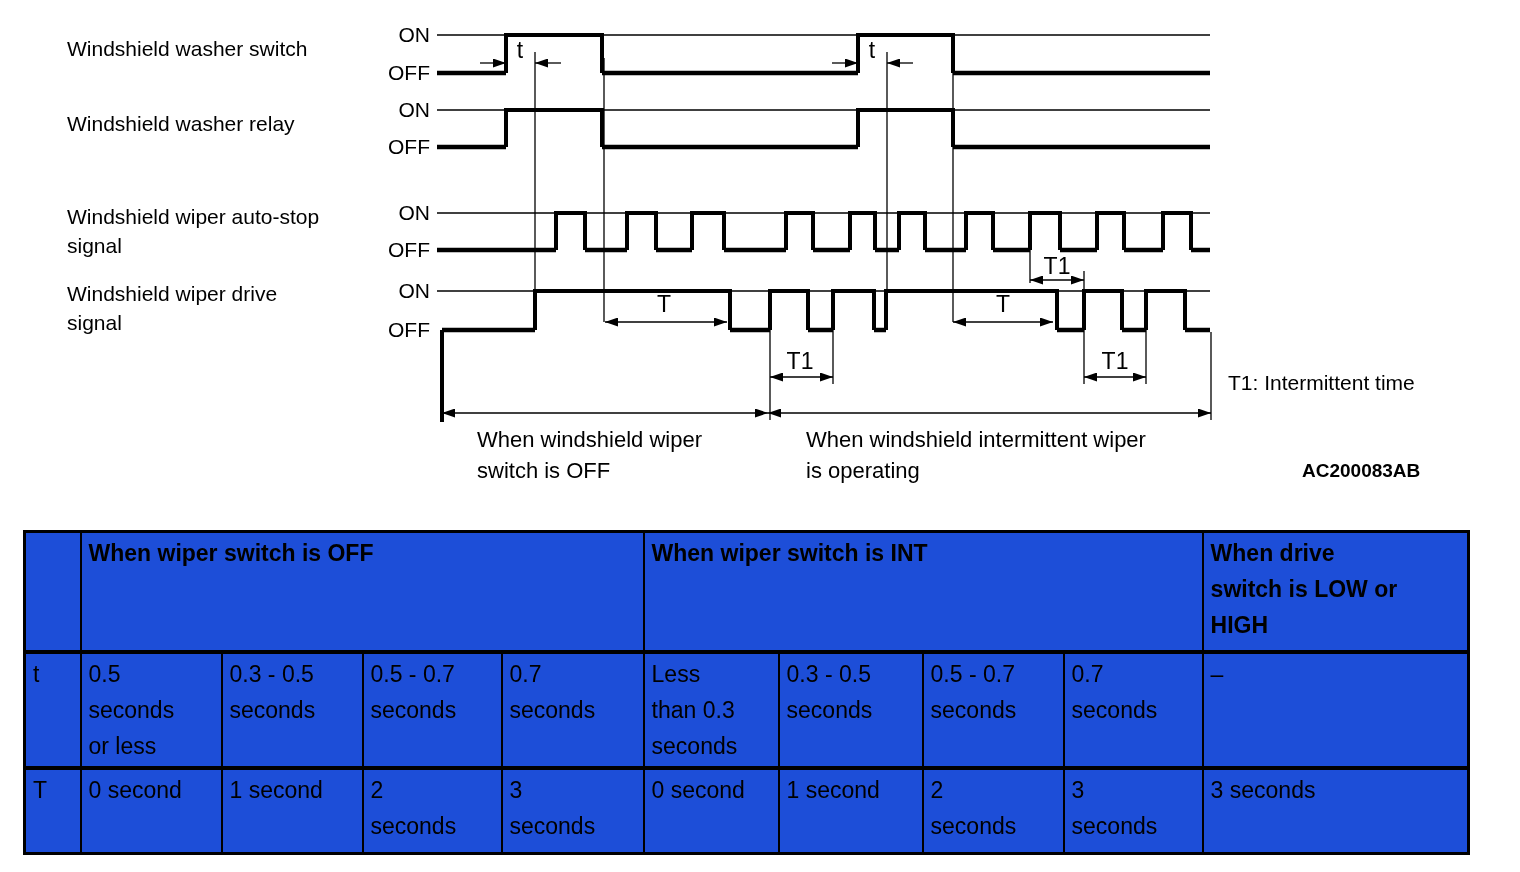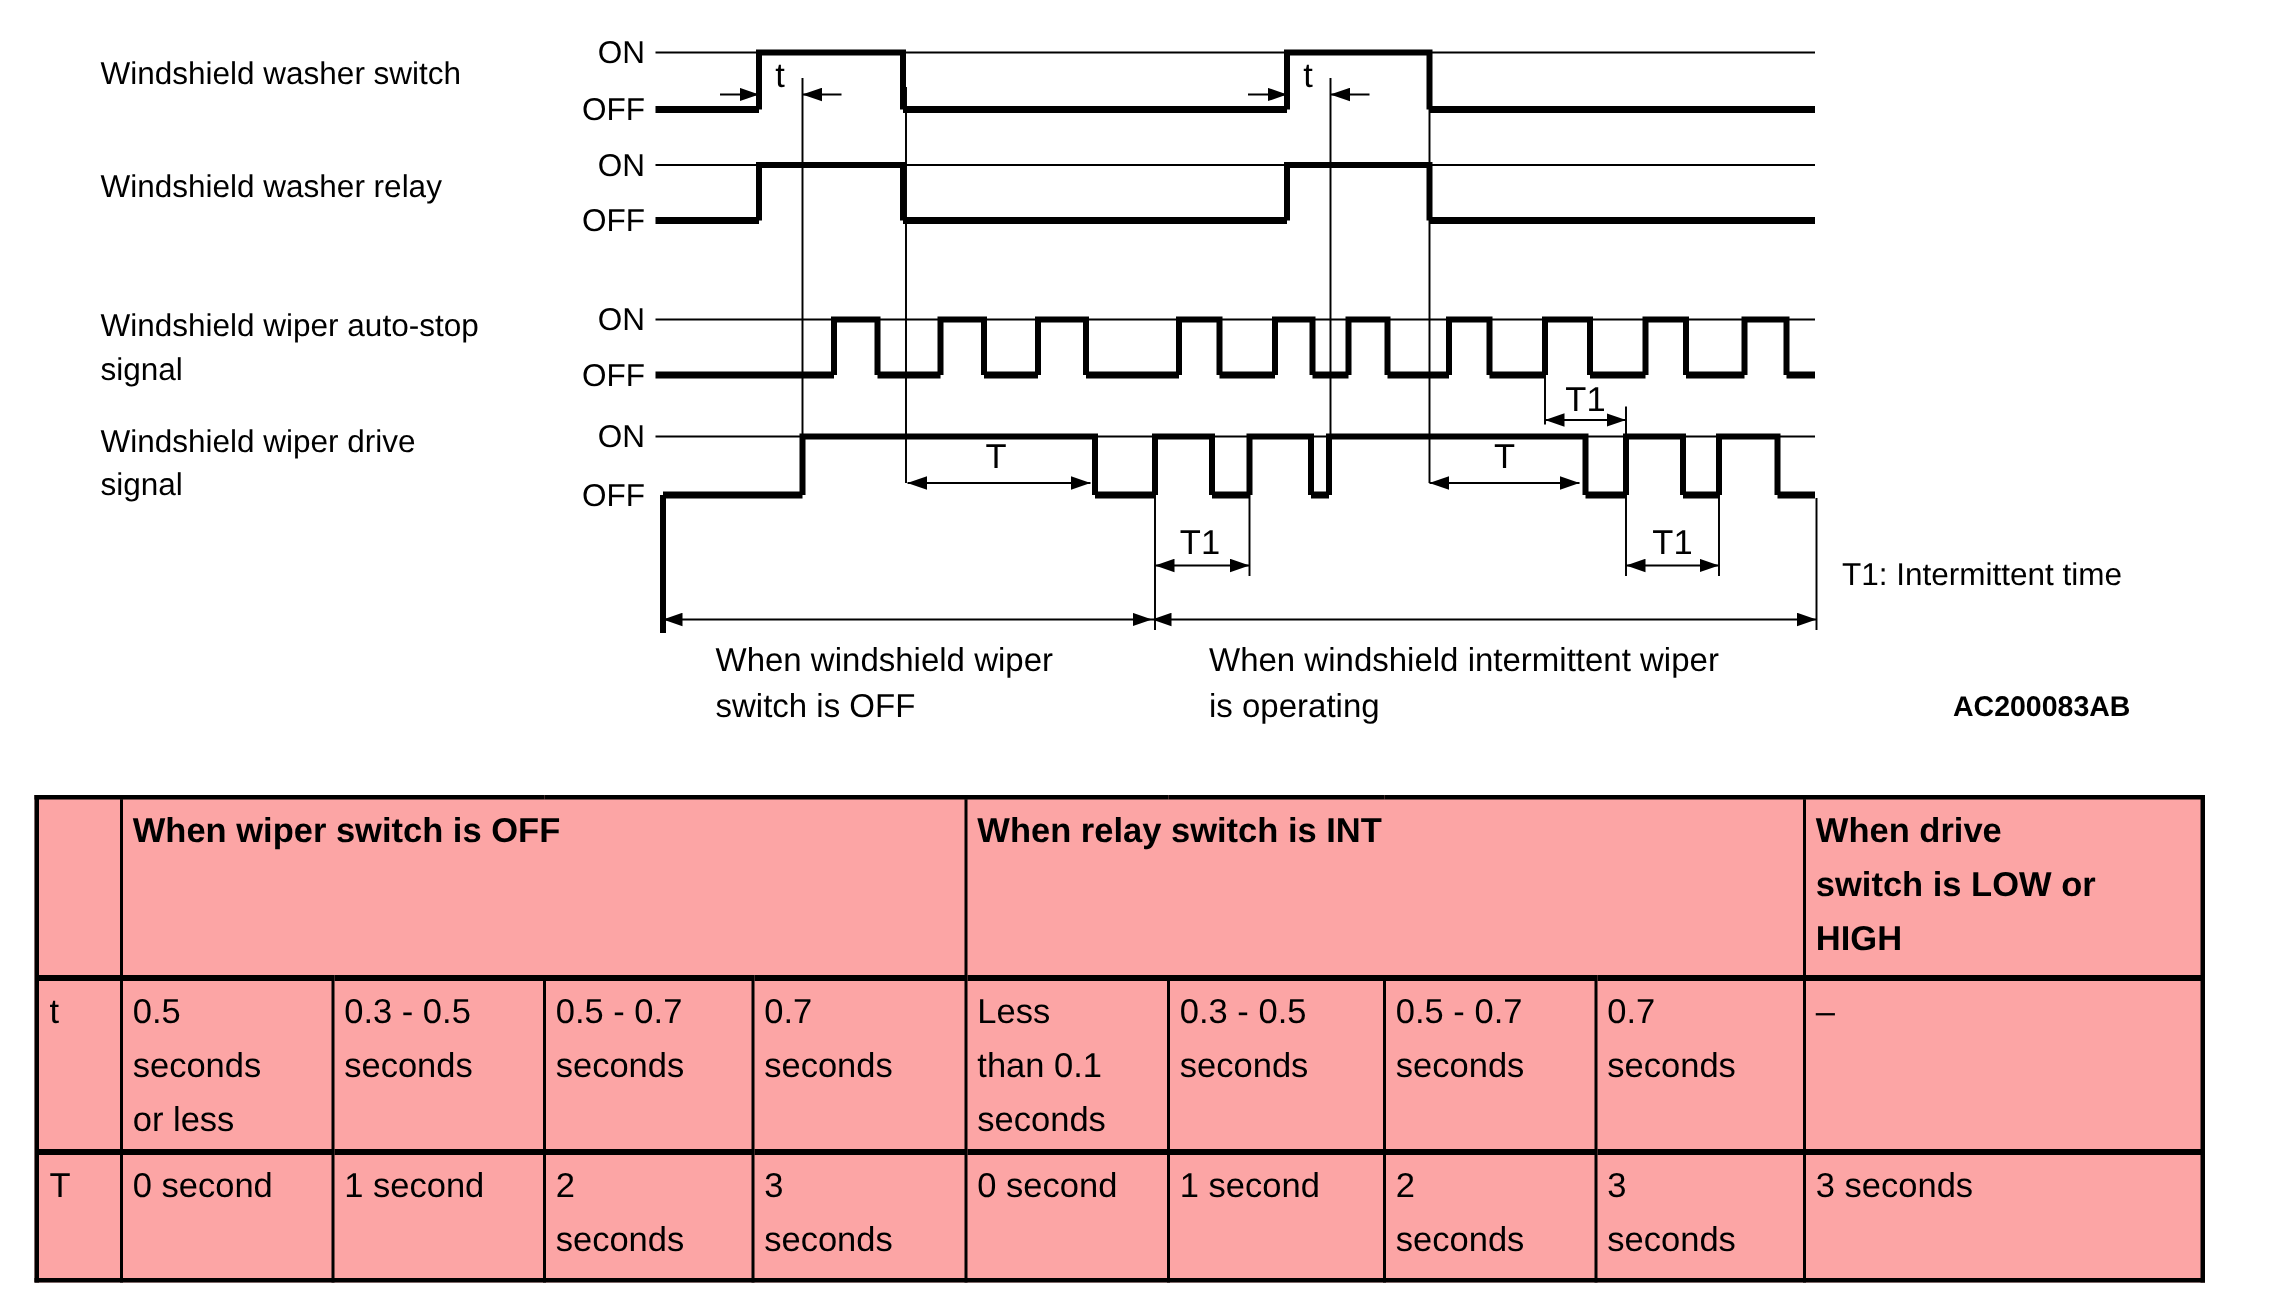--- a/index.html
+++ b/index.html
@@ -3,21 +3,21 @@
 <meta charset="utf-8">
 <style>
   html,body{margin:0;padding:0;background:#fff;}
   body{width:1520px;height:872px;position:relative;overflow:hidden;
        font-family:"Liberation Sans","DejaVu Sans",sans-serif;color:#000;}
   #stage{position:absolute;left:0;top:0;width:1377px;height:872px;}
   #diagram{position:absolute;left:0;top:0;}
   svg{font-family:"Liberation Sans","DejaVu Sans",sans-serif;}
 
   table#ttable{position:absolute;left:23px;top:530px;width:1445px;
-    border-collapse:collapse;table-layout:fixed;background:#fca5a5;
+    border-collapse:collapse;table-layout:fixed;background:#1d4ed8;
     border:3px solid #000;}
   #ttable th,#ttable td{border:2px solid #000;vertical-align:top;text-align:left;
     padding:2px 7px;font-size:23px;line-height:36px;white-space:pre-line;
     font-weight:normal;overflow:hidden;}
   #ttable th{font-weight:bold;}
   #ttable tr.hdr{height:120px;}
   #ttable tr.row-t{height:112px;}
   #ttable tr.row-T{height:86px;}
   #ttable tr.row-t td,#ttable tr.row-T td{border-top-width:4px;}
 </style>
@@ -130,38 +130,38 @@
         <col style="width:135px">
       <col style="width:144px">
         <col style="width:141px">
         <col style="width:139px">
       <col style="width:266px">
     </colgroup>
     <tbody>
         <tr class="hdr">
       <th></th>
       <th colspan="4">When wiper switch is OFF</th>
-      <th colspan="4">When relay switch is INT</th>
+      <th colspan="4">When wiper switch is INT</th>
       <th>When drive
 switch is LOW or
 HIGH</th>
     </tr>
     <tr class="row-t">
       <td>t</td>
       <td>0.5
 seconds
 or less</td>
       <td>0.3 - 0.5
 seconds</td>
       <td>0.5 - 0.7
 seconds</td>
       <td>0.7
 seconds</td>
       <td>Less
-than 0.1
+than 0.3
 seconds</td>
       <td>0.3 - 0.5
 seconds</td>
       <td>0.5 - 0.7
 seconds</td>
       <td>0.7
 seconds</td>
       <td>–</td>
     </tr>
     <tr class="row-T">

